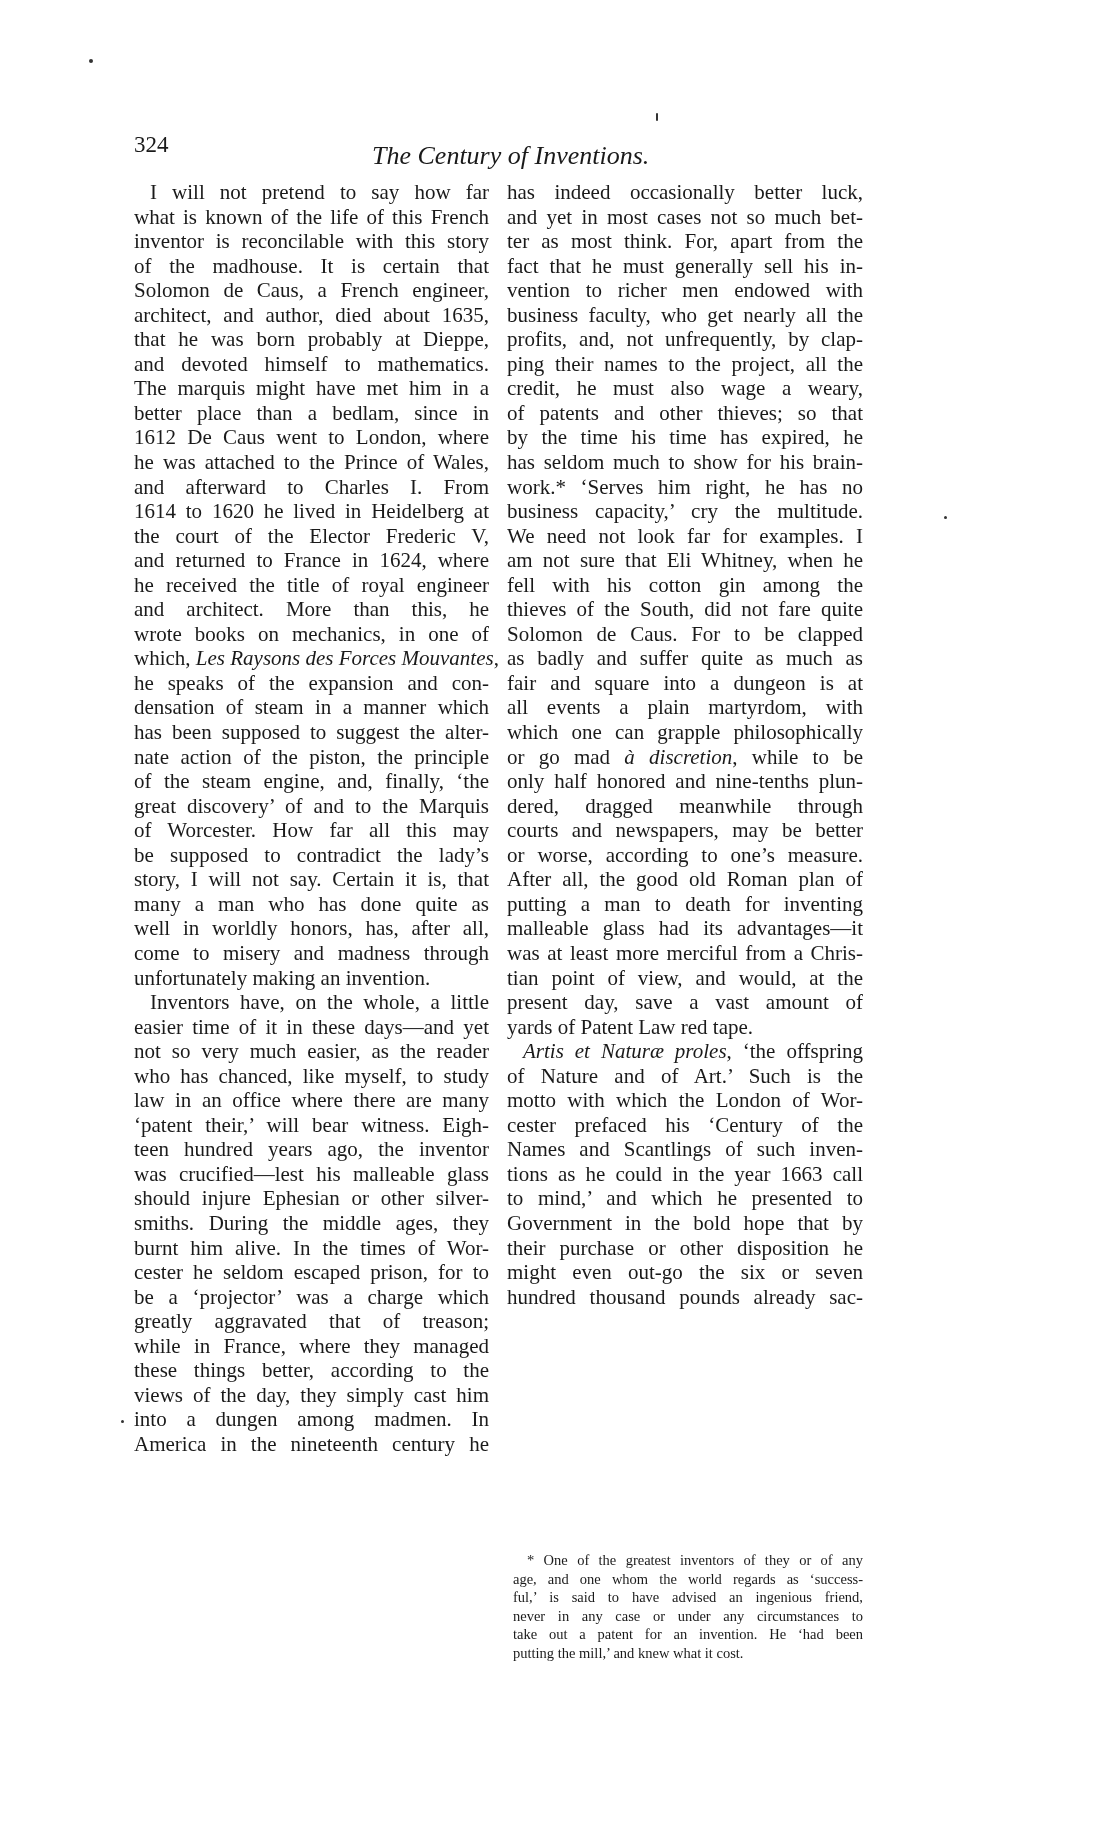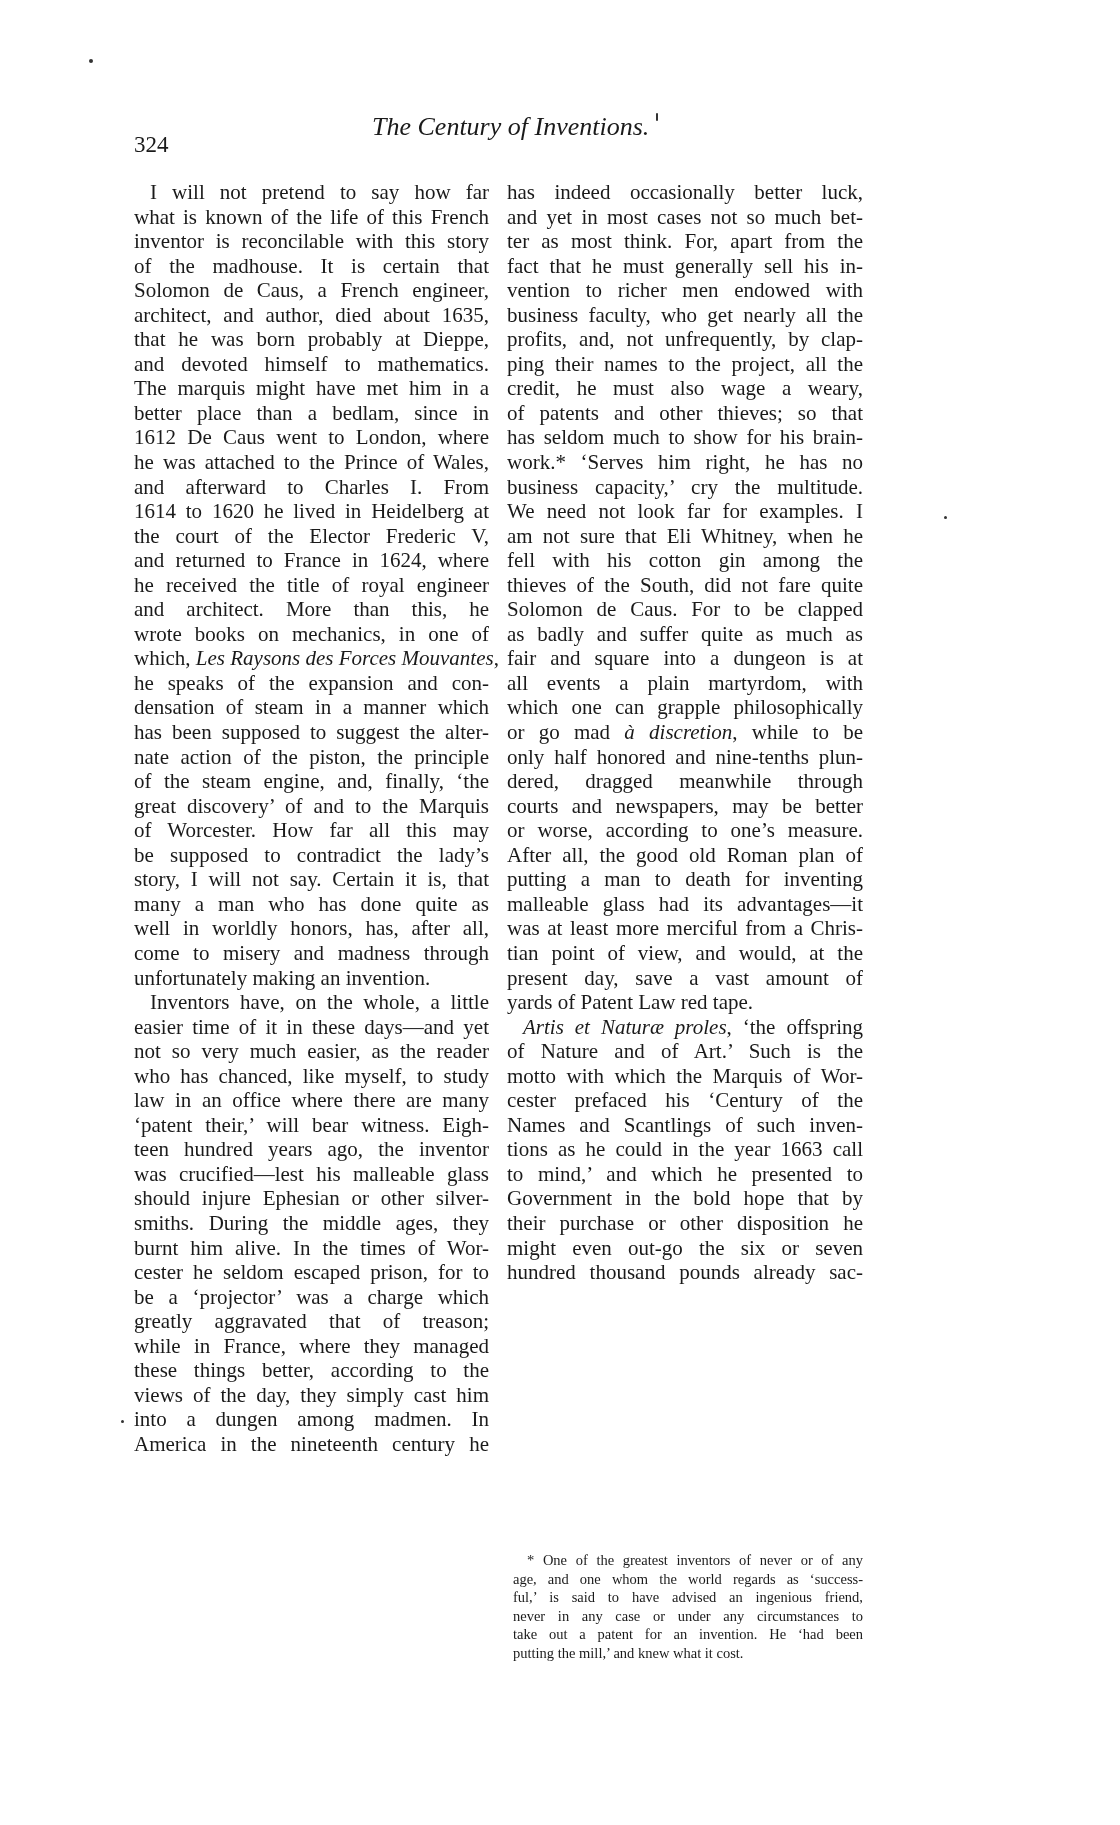--- a/index.html
+++ b/index.html
@@ -1,19 +1,19 @@
 <!DOCTYPE html>
 <html><head>
 <meta charset="utf-8">
 <style>
   html, body { margin: 0; padding: 0; background: #ffffff; }
   body { width: 1120px; height: 1825px; position: relative; overflow: hidden;
          font-family: "DejaVu Serif", "Liberation Serif", serif; color: #1a1a1a; }
   .page-number { position: absolute; left: 134px; top: 132px; font-size: 23px; font-family: "Liberation Serif", serif; }
-  .running-head { position: absolute; left: 372px; top: 112px; font-size: 26px; font-style: italic; font-family: "Liberation Serif", serif; }
+  .running-head { position: absolute; left: 372px; top: 141px; font-size: 26px; font-style: italic; font-family: "Liberation Serif", serif; }
   .col { position: absolute; top: 180px; font-family: "Liberation Serif", serif; font-size: 21px; line-height: 24.55px; }
   .col-left { left: 134px; width: 355px; }
   .col-right { left: 507px; width: 356px; }
   .line { display: block; white-space: nowrap; text-align: justify; text-align-last: justify; height: 24.55px; }
   .line.last { text-align-last: left; }
   .line.indent { padding-left: 16px; }
   .footnote { position: absolute; left: 513px; top: 1551px; width: 350px; font-family: "Liberation Serif", serif; font-size: 14.5px; line-height: 18.6px; }
   .fn-line { display: block; white-space: nowrap; text-align: justify; text-align-last: justify; height: 18.6px; }
   .fn-line.indent { padding-left: 14px; }
   .fn-line.last { text-align-last: left; }
@@ -85,20 +85,21 @@
       <span class="line"><span>has indeed occasionally better luck,</span></span>
       <span class="line"><span>and yet in most cases not so much bet-</span></span>
       <span class="line"><span>ter as most think.   For, apart from the</span></span>
       <span class="line"><span>fact that he must generally sell his in-</span></span>
       <span class="line"><span>vention to richer men endowed with</span></span>
       <span class="line"><span>business faculty, who get nearly all the</span></span>
       <span class="line"><span>profits, and, not unfrequently, by clap-</span></span>
       <span class="line"><span>ping their names to the project, all the</span></span>
       <span class="line"><span>credit, he must also wage a weary,</span></span>
       <span class="line"><span>of patents and other thieves; so that</span></span>
+      <span class="line"><span>by the time his time has expired, he</span></span>
       <span class="line"><span>has seldom much to show for his brain-</span></span>
       <span class="line"><span>work.*   ‘Serves him right, he has no</span></span>
       <span class="line"><span>business capacity,’ cry the multitude.</span></span>
       <span class="line"><span>We need not look far for examples.   I</span></span>
       <span class="line"><span>am not sure that Eli Whitney, when he</span></span>
       <span class="line"><span>fell with his cotton gin among the</span></span>
       <span class="line"><span>thieves of the South, did not fare quite</span></span>
       <span class="line"><span>Solomon de Caus.   For to be clapped</span></span>
       <span class="line"><span>as badly and suffer quite as much as</span></span>
       <span class="line"><span>fair and square into a dungeon is at</span></span>
@@ -111,33 +112,33 @@
       <span class="line"><span>or worse, according to one’s measure.</span></span>
       <span class="line"><span>After all, the good old Roman plan of</span></span>
       <span class="line"><span>putting a man to death for inventing</span></span>
       <span class="line"><span>malleable glass had its advantages—it</span></span>
       <span class="line"><span>was at least more merciful from a Chris-</span></span>
       <span class="line"><span>tian point of view, and would, at the</span></span>
       <span class="line"><span>present day, save a vast amount of</span></span>
       <span class="line last"><span>yards of Patent Law red tape.</span></span>
       <span class="line indent"><span></span><i>Artis et Naturæ proles</i><span>, ‘the offspring</span></span>
       <span class="line"><span>of Nature and of Art.’   Such is the</span></span>
-      <span class="line"><span>motto with which the Marquis of Wor-</span></span>
+      <span class="line"><span>motto with which the London of Wor-</span></span>
       <span class="line"><span>cester prefaced his ‘Century of the</span></span>
       <span class="line"><span>Names and Scantlings of such inven-</span></span>
       <span class="line"><span>tions as he could in the year 1663 call</span></span>
       <span class="line"><span>to mind,’ and which he presented to</span></span>
       <span class="line"><span>Government in the bold hope that by</span></span>
       <span class="line"><span>their purchase or other disposition he</span></span>
       <span class="line"><span>might even out-go the six or seven</span></span>
       <span class="line"><span>hundred thousand pounds already sac-</span></span>
     </div>
 
   <div class="footnote" id="footnote">
-      <span class="fn-line indent"><span>* One of the greatest inventors of never or of any</span></span>
+      <span class="fn-line indent"><span>* One of the greatest inventors of they or of any</span></span>
       <span class="fn-line"><span>age, and one whom the world regards as ‘success-</span></span>
       <span class="fn-line"><span>ful,’ is said to have advised an ingenious friend,</span></span>
       <span class="fn-line"><span>never in any case or under any circumstances to</span></span>
       <span class="fn-line"><span>take out a patent for an invention.   He ‘had been</span></span>
       <span class="fn-line last"><span>putting the mill,’ and knew what it cost.</span></span>
     </div>
 
   <div class="speck" style="left:89px;top:59px;width:4px;height:4px;"></div>
   <div class="speck" style="left:656px;top:113px;width:2px;height:8px;border-radius:1px;"></div>
   <div class="speck" style="left:944px;top:516px;width:3px;height:3px;"></div>

